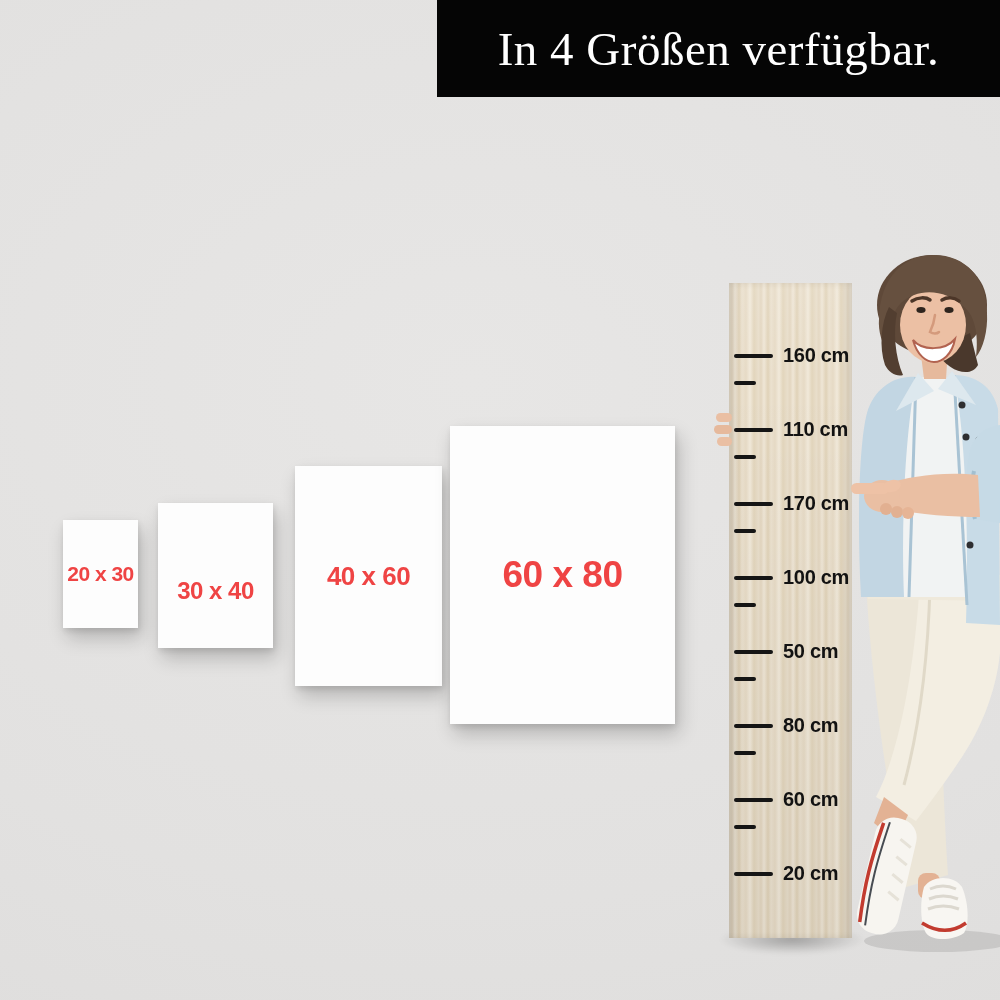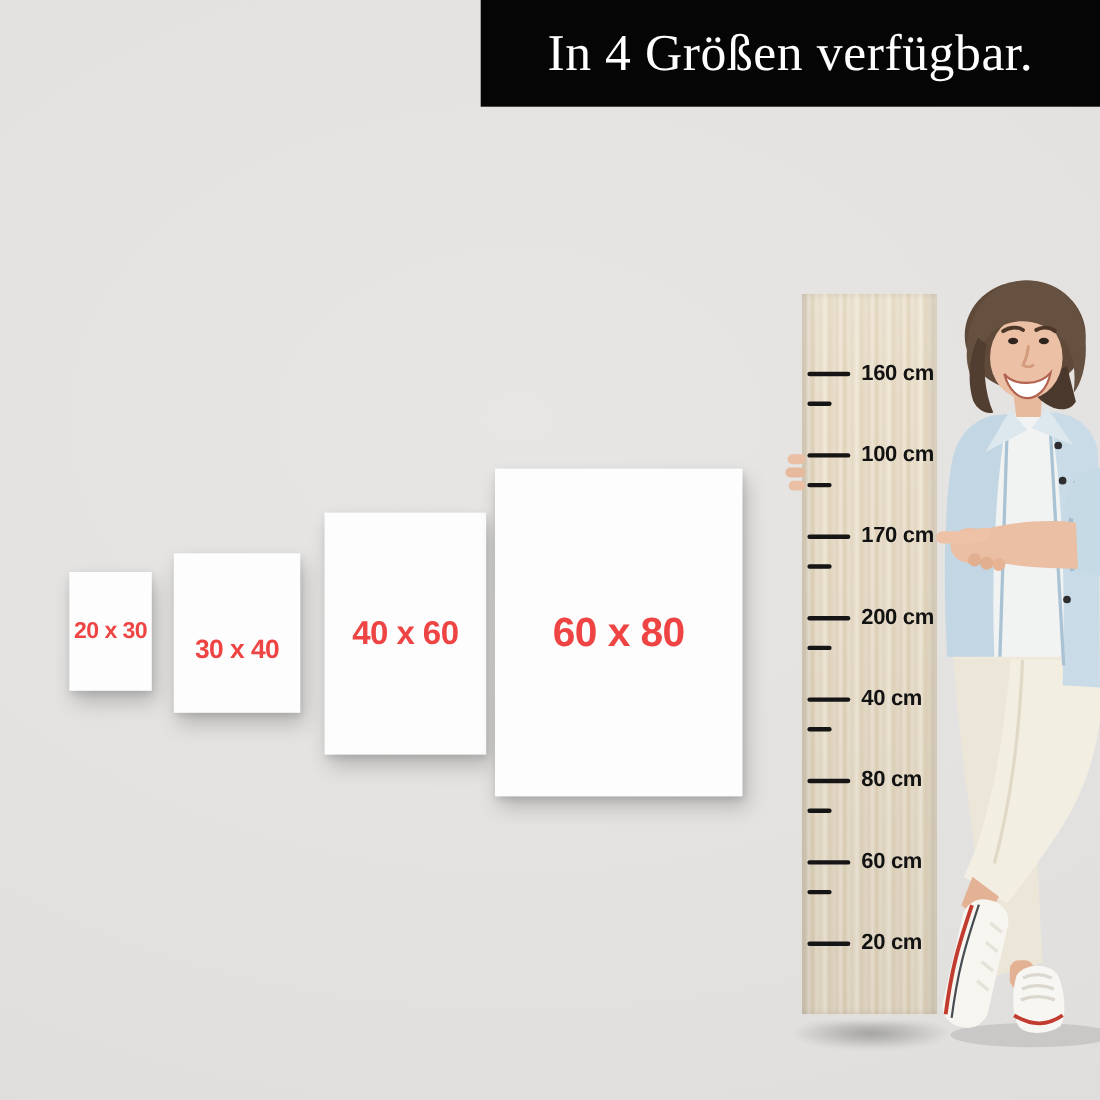--- a/index.html
+++ b/index.html
@@ -11,25 +11,25 @@
   .banner{position:absolute;left:437px;top:0;width:563px;height:97px;background:#050505;
           display:flex;align-items:center;justify-content:center;z-index:6;}
   .banner span{color:#ffffff;font-family:"Liberation Serif",serif;font-size:47px;letter-spacing:0.5px;}
 
   
   .poster{position:absolute;background:#fdfdfd;display:flex;align-items:center;justify-content:center;
           box-shadow:4px 10px 18px rgba(0,0,0,0.20), 1px 3px 6px rgba(0,0,0,0.10);z-index:5;}
   .poster span{font-weight:700;color:#ef4444;letter-spacing:-0.5px;}
   .p1{left:63px; top:520px;width:75px; height:108px;} .p1 span{font-size:21px;}
   .p2{left:158px;top:503px;width:115px;height:145px;} .p2 span{font-size:24px;margin-top:30px;}
-  .p3{left:295px;top:466px;width:147px;height:220px;} .p3 span{font-size:30px;}
+  .p3{left:295px;top:466px;width:147px;height:220px;} .p3 span{font-size:26px;}
   .p4{left:450px;top:426px;width:225px;height:298px;} .p4 span{font-size:37px;}
 
   
-  .ruler{position:absolute;left:729px;top:267px;width:123px;height:655px;z-index:3;
+  .ruler{position:absolute;left:729px;top:283px;width:123px;height:655px;z-index:3;
     background:
       linear-gradient(180deg, rgba(255,255,255,0.10) 0%, rgba(0,0,0,0) 15%, rgba(0,0,0,0.05) 100%),
       repeating-linear-gradient(90deg,
         #e9dfcc 0px,#e3d6c0 3px,#efe6d6 6px,#e0d2b8 10px,#ebe1cf 13px,
         #e6dac5 17px,#f1e9da 21px,#e2d5bc 25px,#e8ddc9 29px);
     box-shadow: inset 8px 0 14px -8px rgba(0,0,0,0.22), inset -8px 0 14px -8px rgba(0,0,0,0.20);}
   .ruler-shadow{position:absolute;left:716px;top:929px;width:152px;height:26px;z-index:1;
     background:radial-gradient(ellipse at 50% 40%, rgba(0,0,0,0.28) 0%, rgba(0,0,0,0) 68%);
     filter:blur(2px);}
   .tick{position:absolute;left:0;display:flex;align-items:center;transform:translateY(-2px);}
@@ -127,42 +127,42 @@
   <div class="ruler">
     <div class="tick major" style="top:63px">
         <i class="line"></i>
         <b class="lbl">160 cm</b>
       </div>
     <div class="tick minor" style="top:100px">
         <i class="line"></i>
       </div>
     <div class="tick major" style="top:137px">
         <i class="line"></i>
+        <b class="lbl">110 cm</b>
+      </div>
+    <div class="tick minor" style="top:174px">
+        <i class="line"></i>
+      </div>
+    <div class="tick major" style="top:211px">
+        <i class="line"></i>
+        <b class="lbl">170 cm</b>
+      </div>
+    <div class="tick minor" style="top:248px">
+        <i class="line"></i>
+      </div>
+    <div class="tick major" style="top:285px">
+        <i class="line"></i>
         <b class="lbl">100 cm</b>
       </div>
-    <div class="tick minor" style="top:174px">
-        <i class="line"></i>
-      </div>
-    <div class="tick major" style="top:211px">
-        <i class="line"></i>
-        <b class="lbl">170 cm</b>
-      </div>
-    <div class="tick minor" style="top:248px">
-        <i class="line"></i>
-      </div>
-    <div class="tick major" style="top:285px">
-        <i class="line"></i>
-        <b class="lbl">200 cm</b>
-      </div>
     <div class="tick minor" style="top:322px">
         <i class="line"></i>
       </div>
     <div class="tick major" style="top:359px">
         <i class="line"></i>
-        <b class="lbl">40 cm</b>
+        <b class="lbl">50 cm</b>
       </div>
     <div class="tick minor" style="top:396px">
         <i class="line"></i>
       </div>
     <div class="tick major" style="top:433px">
         <i class="line"></i>
         <b class="lbl">80 cm</b>
       </div>
     <div class="tick minor" style="top:470px">
         <i class="line"></i>

